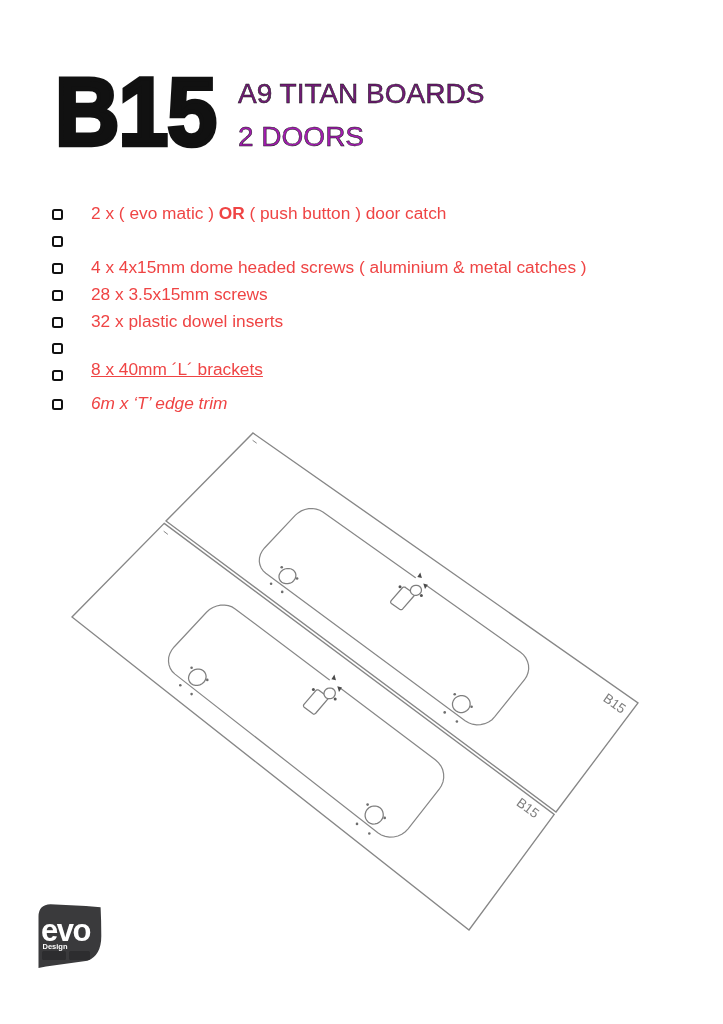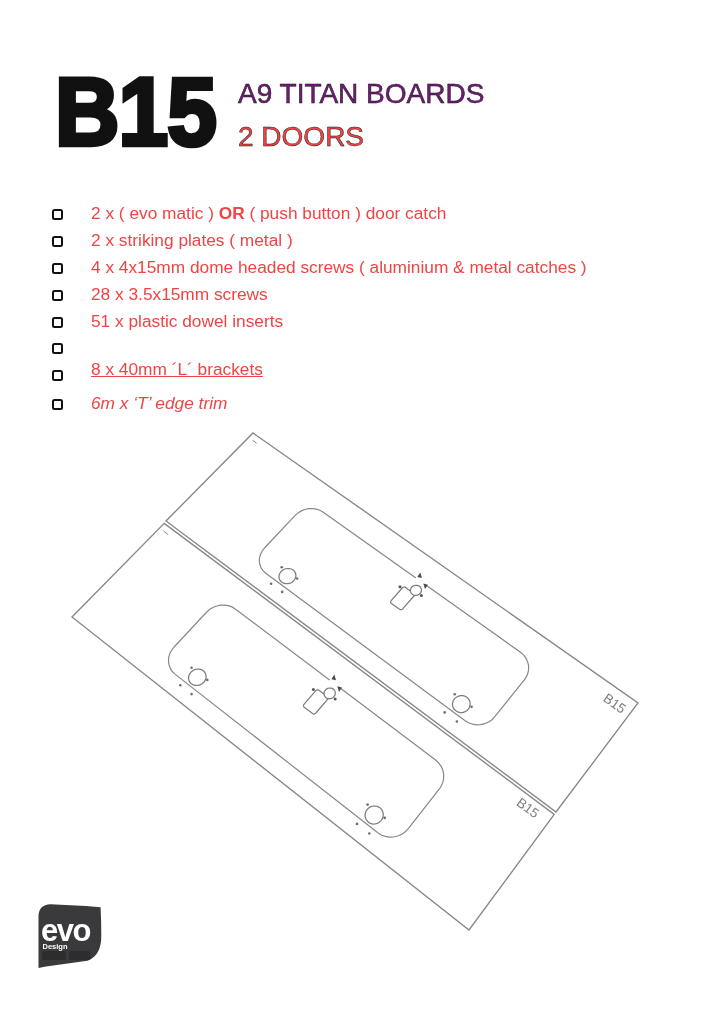--- a/index.html
+++ b/index.html
@@ -10,41 +10,40 @@
 .cb{position:absolute;left:52px;width:6.5px;height:6.8px;border:2px solid #111;border-radius:2.5px;}
 </style>
 </head>
 <body>
 <div id="page">
 
   <div class="abs" style="left:55px;top:64px;font-size:96px;font-weight:bold;color:#111;line-height:1;transform:scaleX(0.93);transform-origin:0 0;letter-spacing:-1px;-webkit-text-stroke:4.5px #111;">B15</div>
 
   <div class="abs" style="left:238px;top:78px;font-size:28px;color:#701a75;-webkit-text-stroke:0.5px #161616;">A9 TITAN BOARDS</div>
 
-  <div class="abs" style="left:238px;top:121px;font-size:28px;color:#ef4444;-webkit-text-stroke:0.5px #161616;">2 DOORS</div>
+  <div class="abs" style="left:238px;top:121px;font-size:28px;color:#a21caf;-webkit-text-stroke:0.5px #161616;">2 DOORS</div>
 
   <div class="cb" style="top:209px;"></div>
 
   <div class="item" style="top:203px;">2 x ( evo matic ) <b>OR</b> ( push button ) door catch</div>
 
   <div class="cb" style="top:236px;"></div>
 
-  <div class="item" style="top:230px;">2 x striking plates ( metal )</div>
 
   <div class="cb" style="top:263px;"></div>
 
   <div class="item" style="top:256.9px;">4 x 4x15mm dome headed screws ( aluminium &amp; metal catches )</div>
 
   <div class="cb" style="top:290px;"></div>
 
   <div class="item" style="top:283.9px;">28 x 3.5x15mm screws</div>
 
   <div class="cb" style="top:317px;"></div>
 
-  <div class="item" style="top:310.9px;">51 x plastic dowel inserts</div>
+  <div class="item" style="top:310.9px;">32 x plastic dowel inserts</div>
 
   <div class="cb" style="top:343px;"></div>
 
 
   <div class="cb" style="top:370px;"></div>
 
   <div class="item" style="top:359px;text-decoration:underline;">8 x 40mm ´L´ brackets</div>
 
   <div class="cb" style="top:399px;"></div>
 

